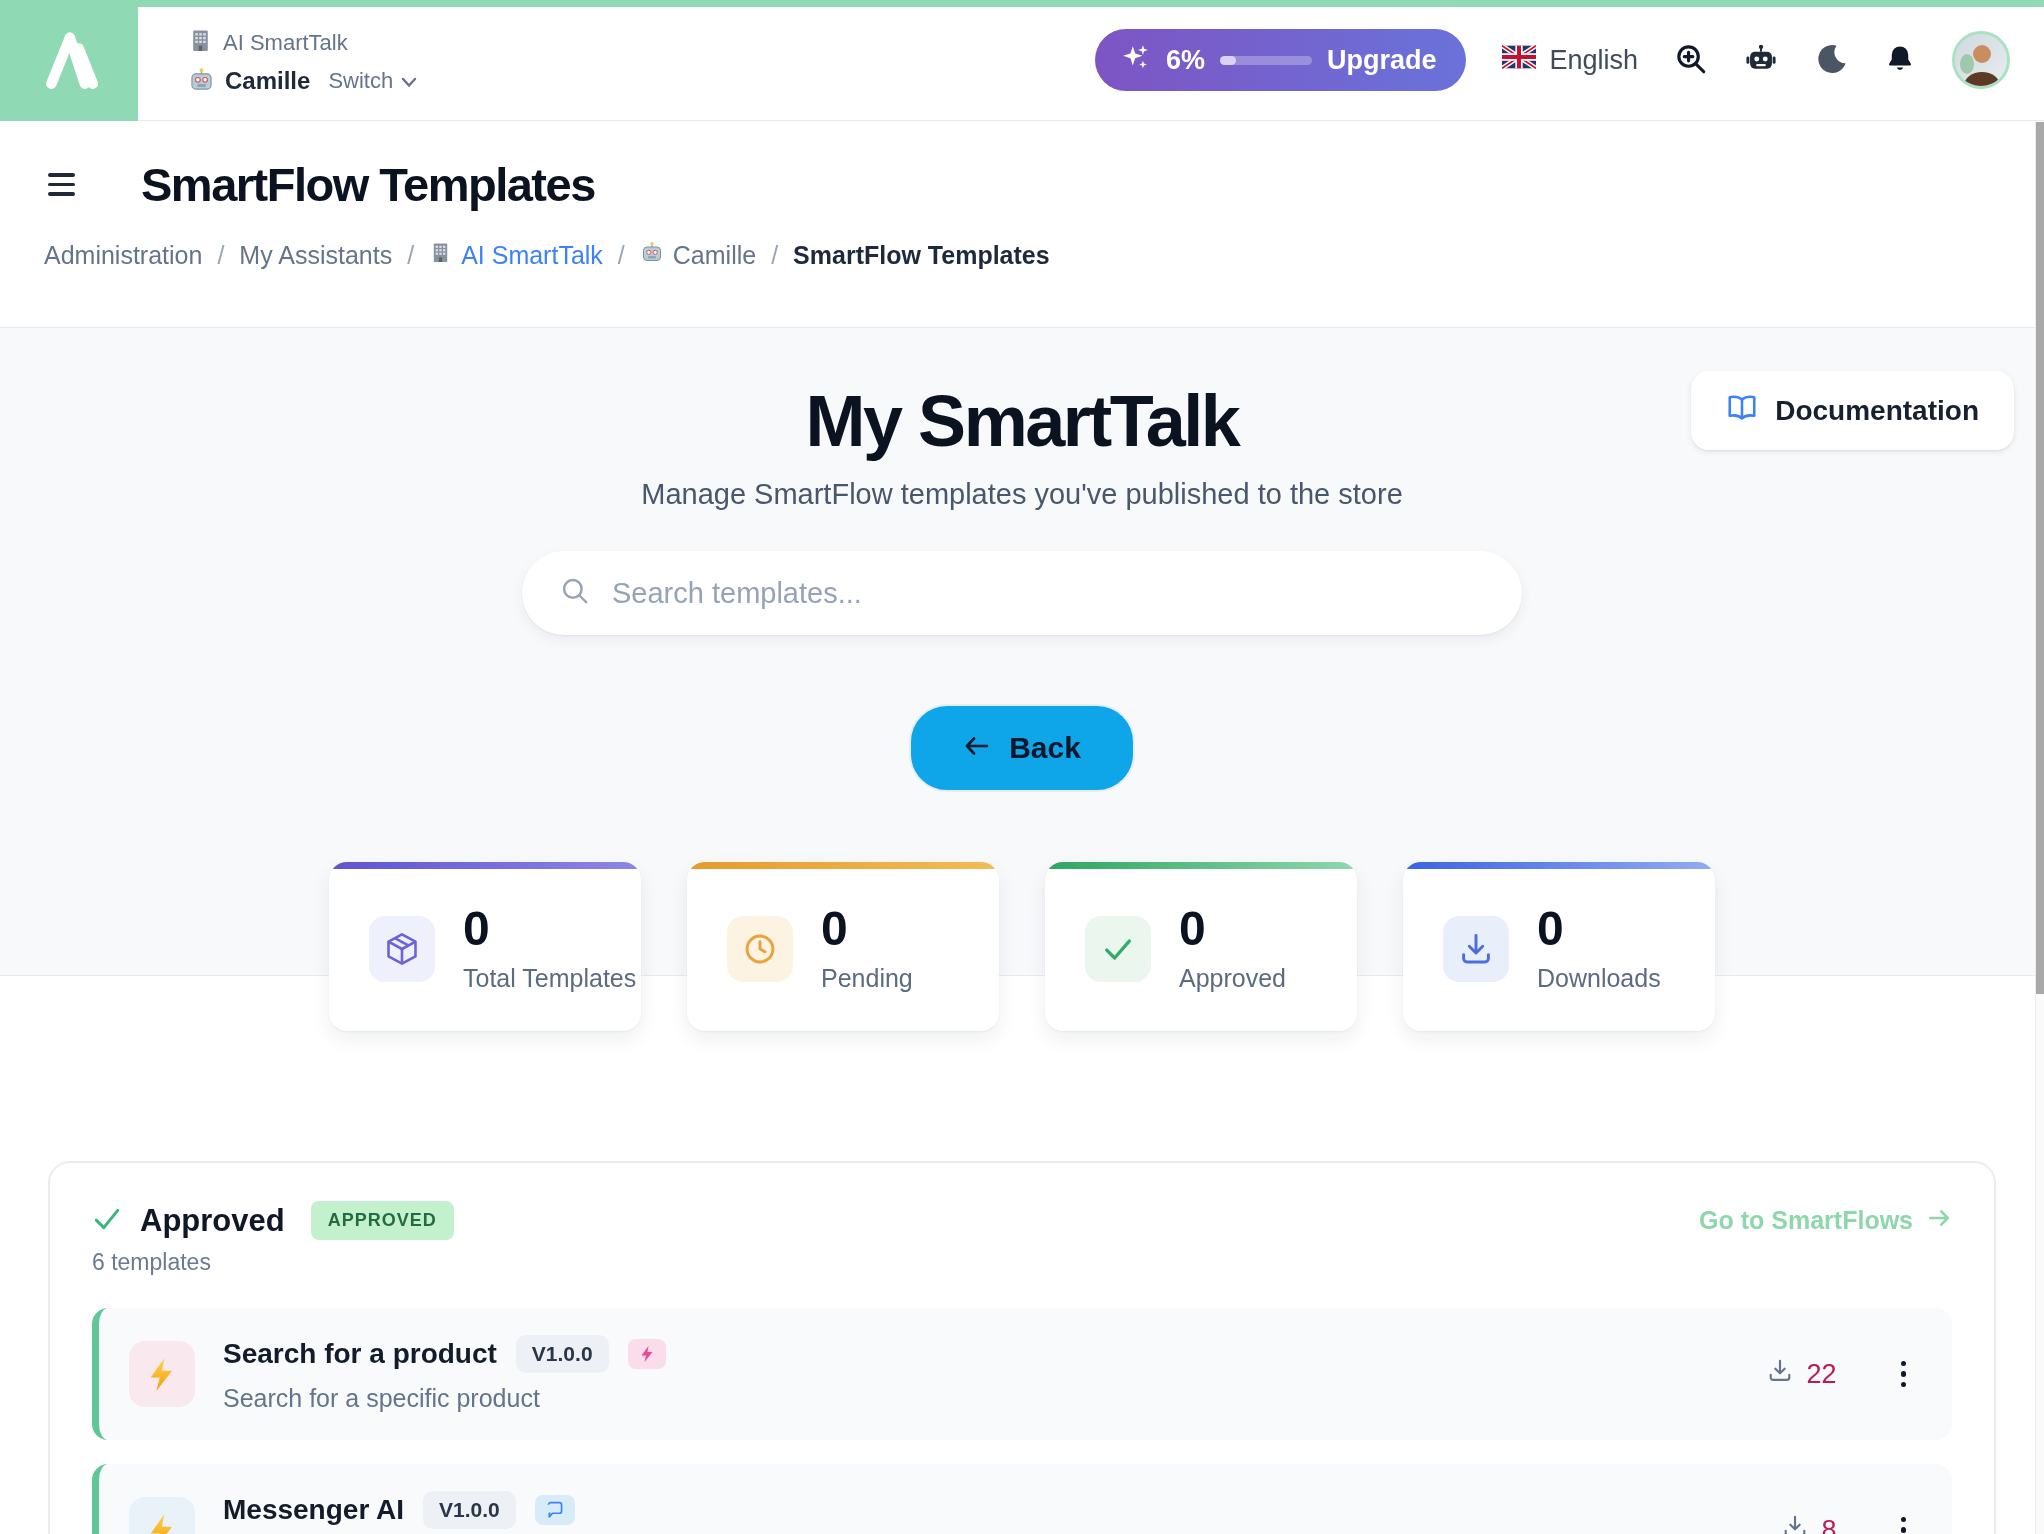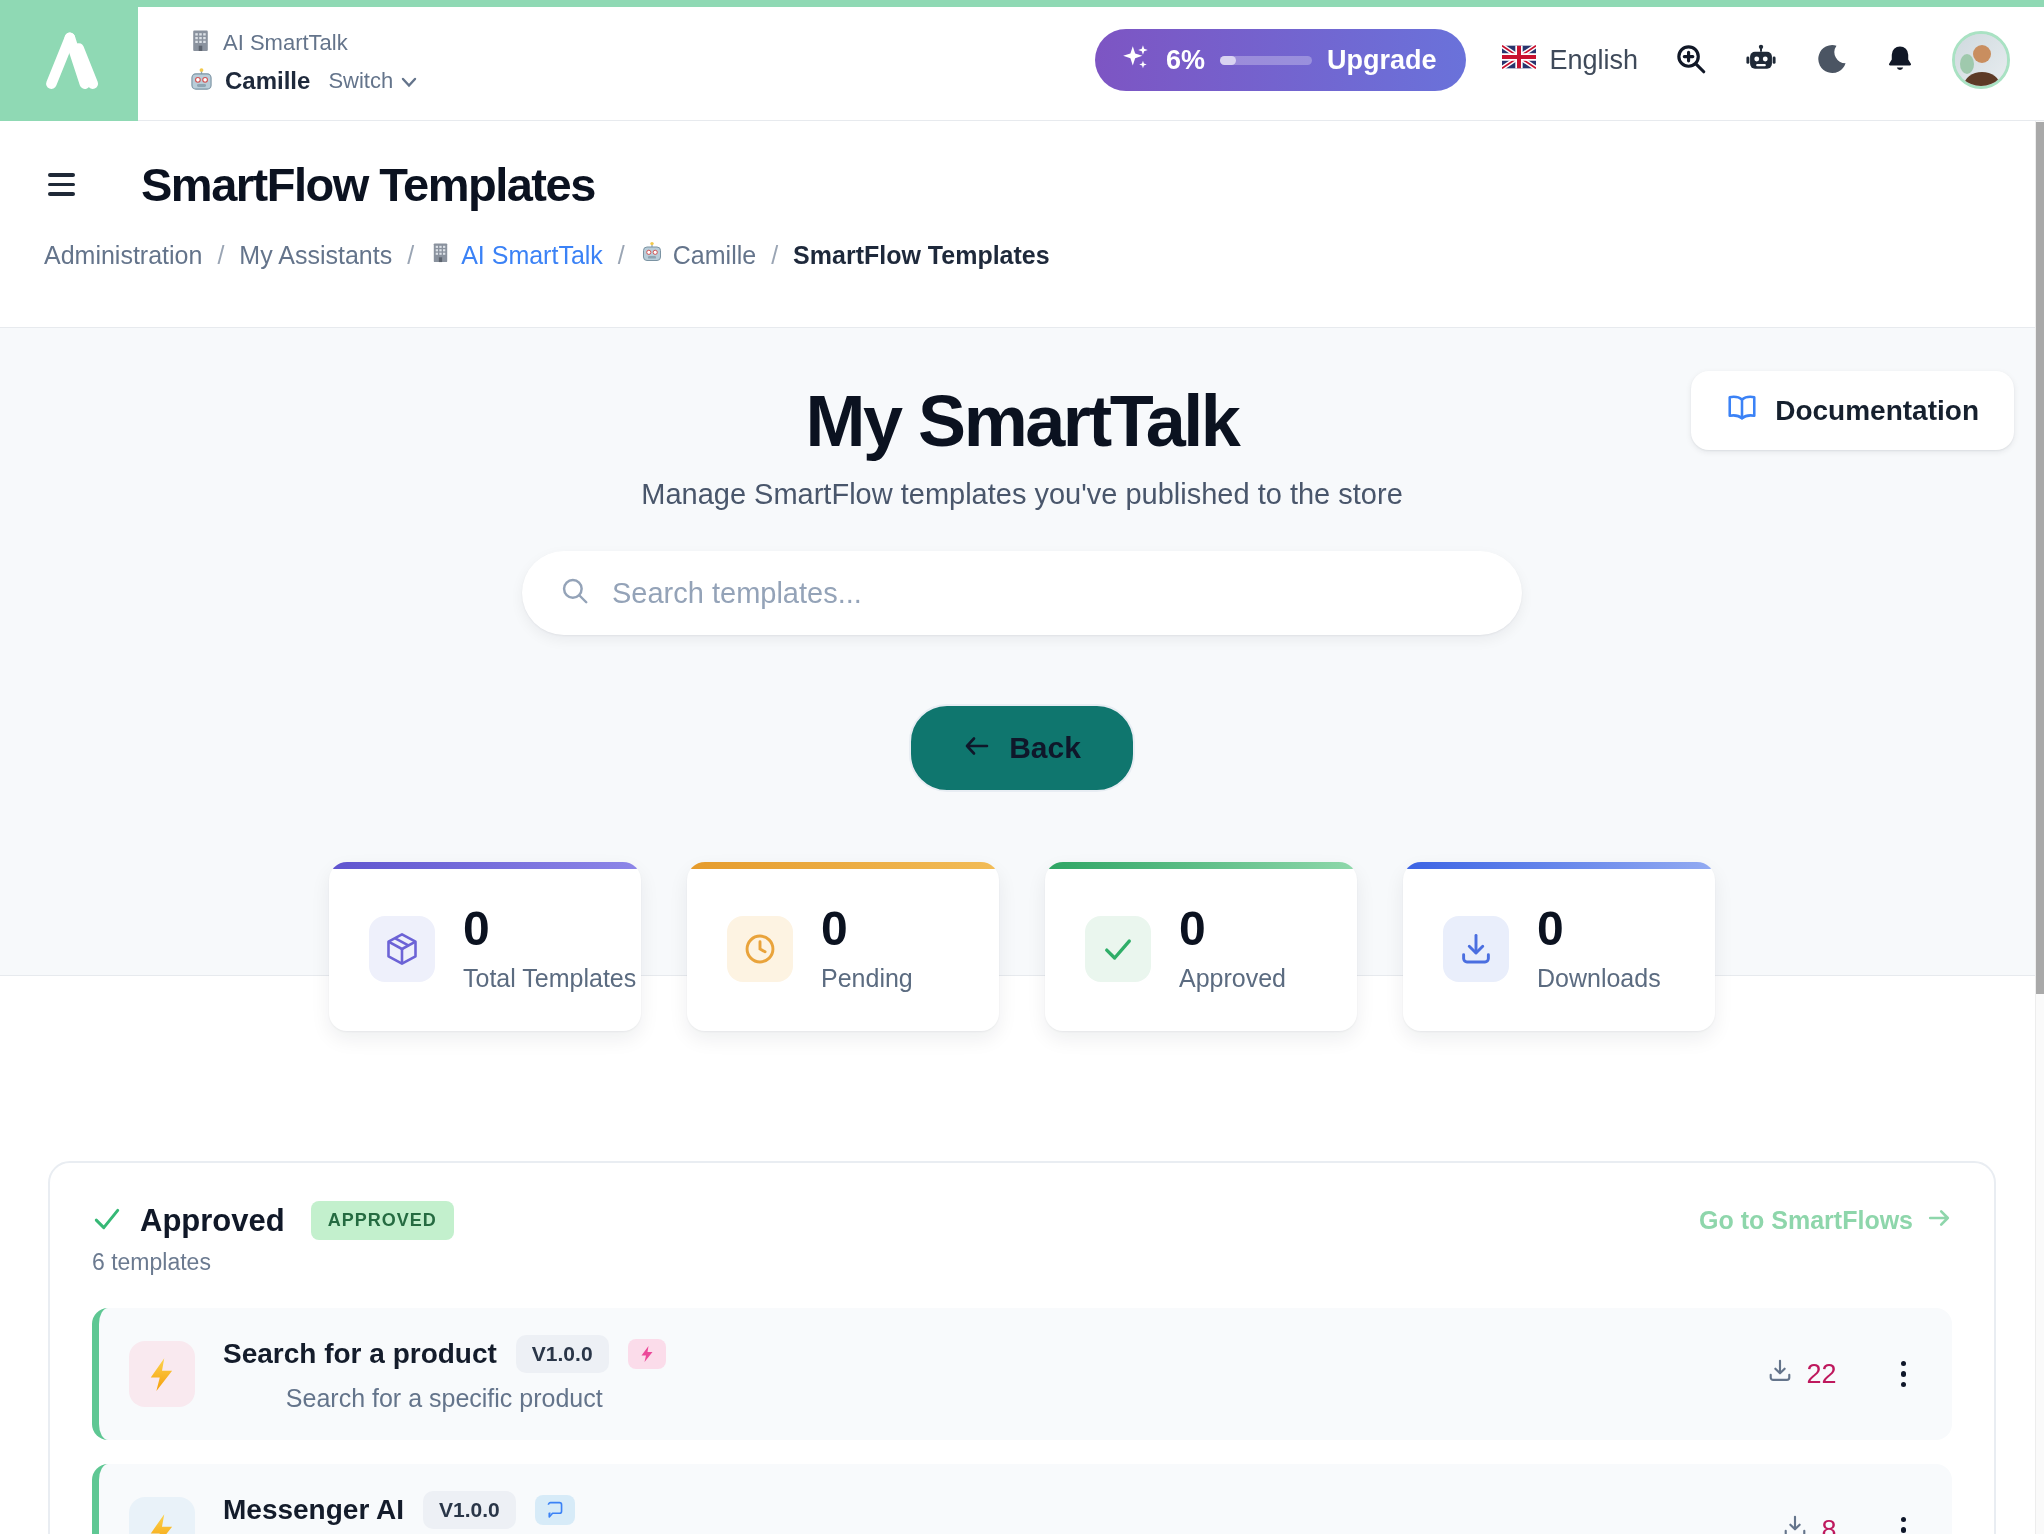--- a/index.html
+++ b/index.html
@@ -49,21 +49,21 @@
   .doc-btn { position:absolute; top:43px; right:30px; display:flex; align-items:center; gap:17px; background:#fff; padding:21px 35px;
     border-radius:18px; font-size:28px; font-weight:600; color:#16202e; border:none; cursor:pointer;
     box-shadow:0 1px 2px rgba(16,24,40,.06), 0 2px 6px rgba(16,24,40,.08); }
   .hero-title { padding-top:52px; font-size:72px; font-weight:800; color:#0b1220; letter-spacing:-2.5px; }
   .hero-sub { margin-top:16px; font-size:29px; color:#49566b; }
   .search-wrap { width:1000px; margin:40px auto 15px; height:84px; background:#fff; border-radius:42px; display:flex; align-items:center;
     gap:22px; padding:0 38px; box-shadow:0 1px 2px rgba(16,24,40,.05), 0 5px 14px rgba(16,24,40,.06); }
   .search-wrap input { flex:1; border:none; outline:none; background:transparent; font-size:29px; color:#334155; font-family:"Liberation Sans",sans-serif; }
   .search-wrap input::placeholder { color:#94a3b8; }
   .back-btn { display:inline-flex; align-items:center; gap:18px; margin-top:54px; padding:25px 52px; border-radius:38px;
-    background:#0f766e; border:2px solid #e8edf3; font-size:30px; font-weight:600; color:#0f172a; cursor:pointer; }
+    background:#0ea5e9; border:2px solid #e8edf3; font-size:30px; font-weight:600; color:#0f172a; cursor:pointer; }
 
   .cards-row { display:flex; justify-content:center; gap:46px; margin-top:70px; position:relative; z-index:5; }
   .stat-card { width:312px; background:#fff; border-radius:18px; overflow:hidden; text-align:left;
     box-shadow:0 1px 2px rgba(16,24,40,.05), 0 8px 20px rgba(16,24,40,.07); padding-bottom:38px; }
   .stat-card .topbar { height:7px; }
   .stat-card:nth-child(1) .topbar { background:linear-gradient(90deg,#5f54cf,#8d86e8); }
   .stat-card:nth-child(2) .topbar { background:linear-gradient(90deg,#e59b2c,#f2bc57); }
   .stat-card:nth-child(3) .topbar { background:linear-gradient(90deg,#2ea564,#8fd8ab); }
   .stat-card:nth-child(4) .topbar { background:linear-gradient(90deg,#3b63e4,#93abf2); }
   .stat-body { display:flex; align-items:center; gap:28px; padding:36px 0 0 40px; }
@@ -82,21 +82,21 @@
   .ap-title { font-size:31px; font-weight:800; color:#101828; }
   .ap-badge { background:#c3f0cd; color:#256b41; font-size:18px; font-weight:700; letter-spacing:1px; padding:9px 17px; border-radius:8px; margin-left:8px; }
   .ap-link { margin-left:auto; display:flex; align-items:center; gap:13px; color:#8ed6ab; font-size:25px; font-weight:700; cursor:pointer; }
   .ap-count { margin-top:9px; font-size:23px; color:#6b7a90; }
   .tpl-list { margin-top:32px; }
   .tpl-row { display:flex; align-items:center; background:#f8fafc; border-radius:16px; border-left:7px solid #5ec793;
     padding:27px 40px 27px 30px; margin-bottom:24px; cursor:pointer; }
   .tpl-icon { width:66px; height:66px; border-radius:16px; display:flex; align-items:center; justify-content:center; flex:0 0 auto; }
   .tpl-icon.pink { background:#f9e9ef; }
   .tpl-icon.blue { background:#e9f2f9; }
-  .tpl-info { margin-left:28px; text-align:center; }
+  .tpl-info { margin-left:28px; text-align:left; }
   .tpl-titleline { display:flex; align-items:center; gap:19px; }
   .tpl-name { font-size:28px; font-weight:700; color:#141c2b; }
   .tpl-ver { background:#edf0f5; border-radius:10px; padding:7px 16px; font-size:21px; font-weight:700; color:#2a3648; }
   .tpl-tag { border-radius:8px; padding:6px 11px; display:flex; align-items:center; }
   .tpl-tag.pink { background:#fbdcea; }
   .tpl-tag.blue { background:#d7ebf8; }
   .tpl-desc { margin-top:11px; font-size:25px; color:#64748b; }
   .tpl-right { margin-left:auto; display:flex; align-items:center; gap:58px; }
   .tpl-downloads { display:flex; align-items:center; gap:13px; font-size:27px; color:#be185d; }
   .kebab { display:flex; flex-direction:column; gap:5px; background:none; border:none; cursor:pointer; padding:6px; }

